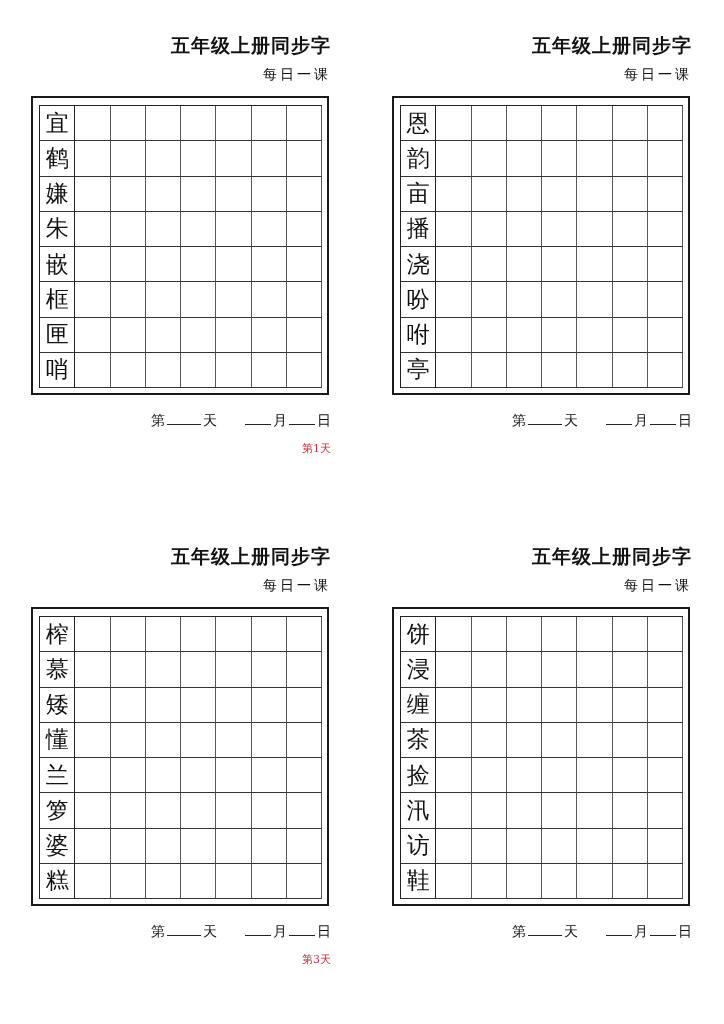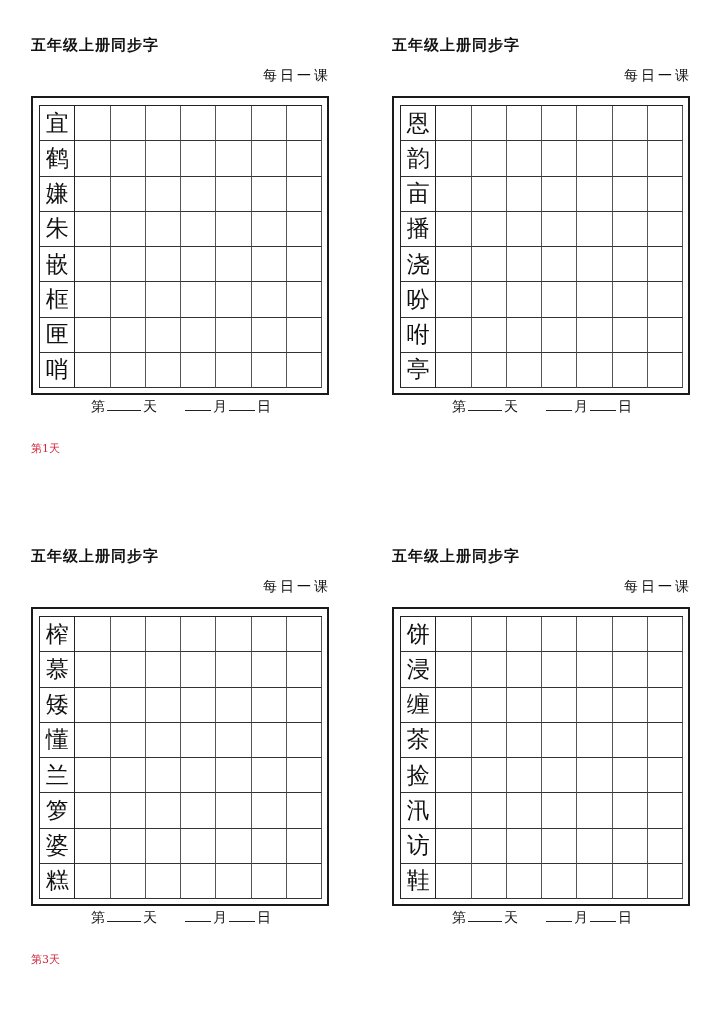--- a/index.html
+++ b/index.html
@@ -18,33 +18,34 @@
   .sheet {
     position: absolute;
     width: 300px;
     height: 470px;
   }
   .sheet-title {
     position: absolute;
     left: 0;
     width: 300px;
     top: 30px;
-    text-align: left;
-    font-size: 15px;
+    text-align: right;
+    font-size: 19px;
     font-weight: bold;
     letter-spacing: 1px;
     line-height: 28px;
   }
   .sheet-subtitle {
     position: absolute;
     right: 0;
     top: 65px;
     font-size: 14px;
     letter-spacing: 3px;
     line-height: 18px;
+    font-family: Liberation Serif, serif;
   }
   .frame {
     position: absolute;
     left: 0;
     top: 95px;
     width: 294px;
     height: 295px;
     border: 2px solid #1a1a1a;
     box-sizing: content-box;
   }
@@ -71,41 +72,41 @@
     font-family: "DejaVu Serif", "Liberation Serif", serif;
     color: #111;
   }
   .cell.model {
     border-right: 1px solid #222;
   }
   .date-line {
     position: absolute;
     left: 0;
     width: 300px;
-    top: 395px;
-    text-align: center;
+    top: 409px;
+    text-align: right;
     font-size: 14px;
     line-height: 20px;
     white-space: pre;
   }
   .date-line .blank {
     display: inline-block;
     border-bottom: 1px solid #222;
     height: 14px;
     vertical-align: baseline;
   }
   .blank.w-day { width: 34px; margin: 0 2px; }
   .blank.w-month { width: 26px; margin: 0 2px 0 28px; }
   .blank.w-date { width: 26px; margin: 0 2px; }
   .day-label {
     position: absolute;
     left: 0;
     width: 300px;
     top: 441px;
-    text-align: left;
+    text-align: right;
     font-size: 11px;
     line-height: 14px;
     color: #d0283c;
   }
 </style>
 </head>
 <body>
 
 <div class="sheet" style="left:31px; top:1px;">
   <div class="sheet-title">五年级上册同步字</div>

